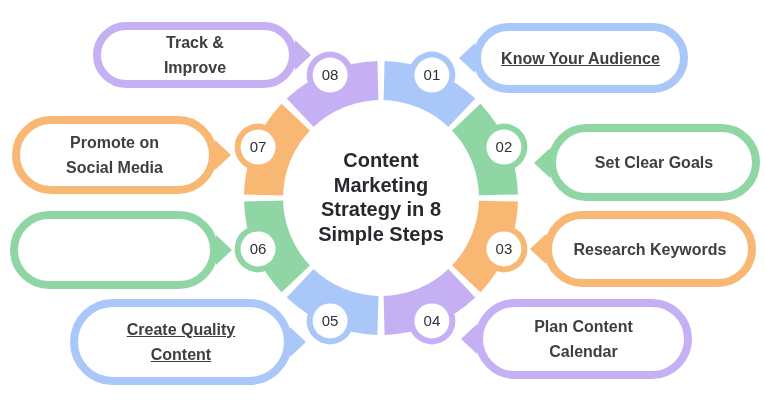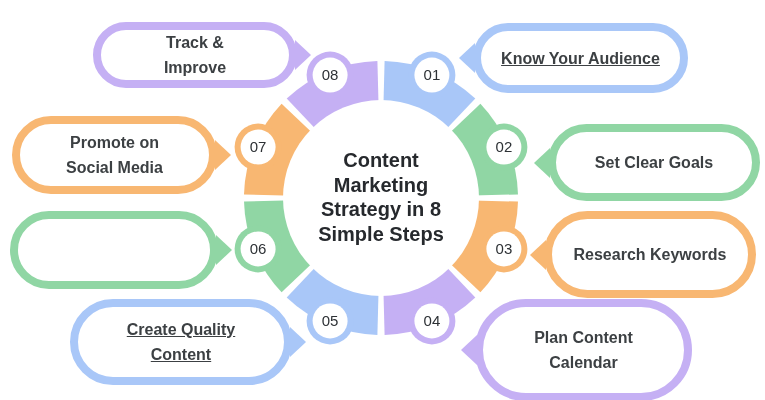--- a/index.html
+++ b/index.html
@@ -107,25 +107,25 @@
 Simple Steps</div>
 
   <div class="pill blue" style="left:473px;top:23px;width:215px;height:70px;">
     <span>Know Your Audience</span>
     <span class="arrow arrow-left"></span>
   </div>
   <div class="pill green" style="left:548px;top:116px;width:212px;height:77px;margin-top:8px;">
     <span>Set Clear Goals</span>
     <span class="arrow arrow-left"></span>
   </div>
-  <div class="pill orange" style="left:544px;top:211px;width:212px;height:87px;">
+  <div class="pill orange" style="left:544px;top:211px;width:212px;height:76px;">
     <span>Research Keywords</span>
     <span class="arrow arrow-left"></span>
   </div>
-  <div class="pill purple" style="left:475px;top:299px;width:217px;height:102px;">
+  <div class="pill purple" style="left:475px;top:299px;width:217px;height:80px;">
     <span>Plan Content
 Calendar</span>
     <span class="arrow arrow-left"></span>
   </div>
 
   <div class="pill blue" style="left:70px;top:299px;width:222px;height:86px;">
     <span>Create Quality
 Content</span>
     <span class="arrow arrow-right"></span>
   </div>

